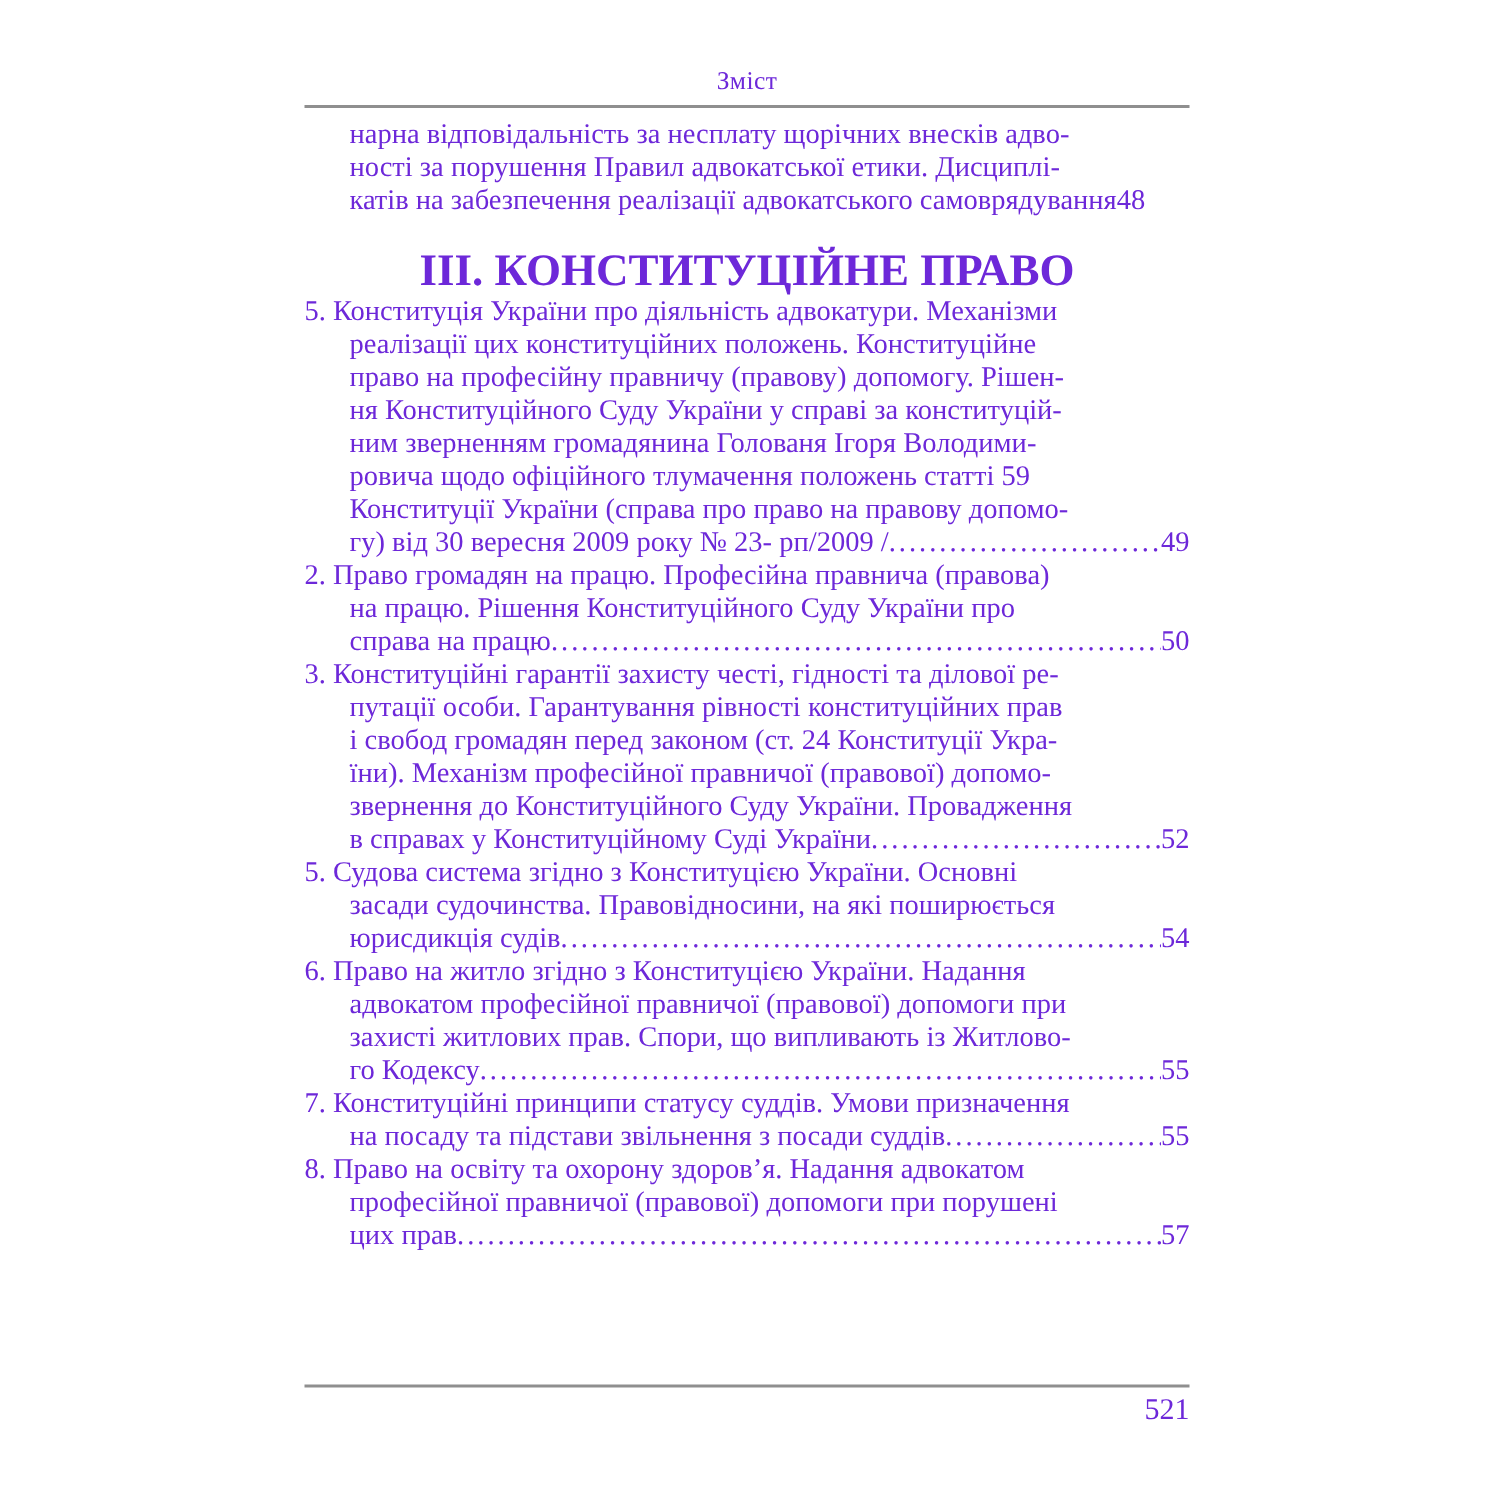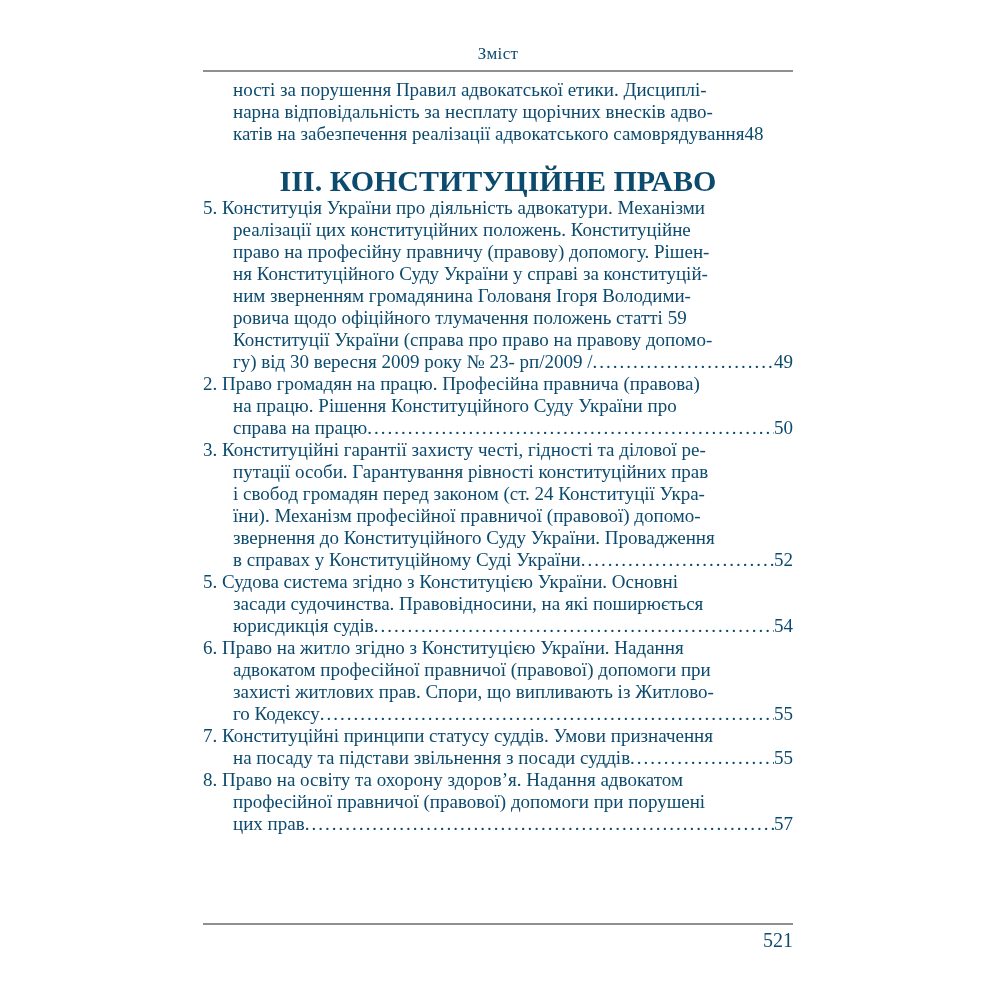--- a/index.html
+++ b/index.html
@@ -2,21 +2,21 @@
 <html lang="uk"><head>
 <meta charset="utf-8">
 <style>
   html, body { margin: 0; padding: 0; background: #ffffff; }
   .page {
     position: relative;
     width: 1000px;
     height: 1000px;
     background: #ffffff;
     font-family: "Liberation Serif", "DejaVu Serif", serif;
-    color: #0c4a6e;
+    color: #6d28d9;
     overflow: hidden;
   }
   .content {
     position: absolute;
     left: 203px;
     top: 0;
     width: 590px;
     height: 1000px;
   }
   .running-header {
@@ -99,22 +99,22 @@
 </head>
 <body>
 
 <div class="page">
   <div class="content">
 
     <div class="running-header">Зміст</div>
     <div class="rule-top"></div>
 
     <div class="carryover">
+      <div class="line cont">нарна відповідальність за несплату щорічних внесків адво-</div>
       <div class="line cont">ності за порушення Правил адвокатської етики. Дисциплі-</div>
-      <div class="line cont">нарна відповідальність за несплату щорічних внесків адво-</div>
       <div class="line cont"><span class="entry-text">катів на забезпечення реалізації адвокатського самоврядування</span><span class="pg">48</span></div>
     </div>
 
     <div class="section-title">ІІІ. КОНСТИТУЦІЙНЕ ПРАВО</div>
 
     <div class="entries">
 
       <div class="entry">
         <div class="line">5. Конституція України про діяльність адвокатури. Механізми</div>
         <div class="line cont">реалізації цих конституційних положень. Конституційне</div>

